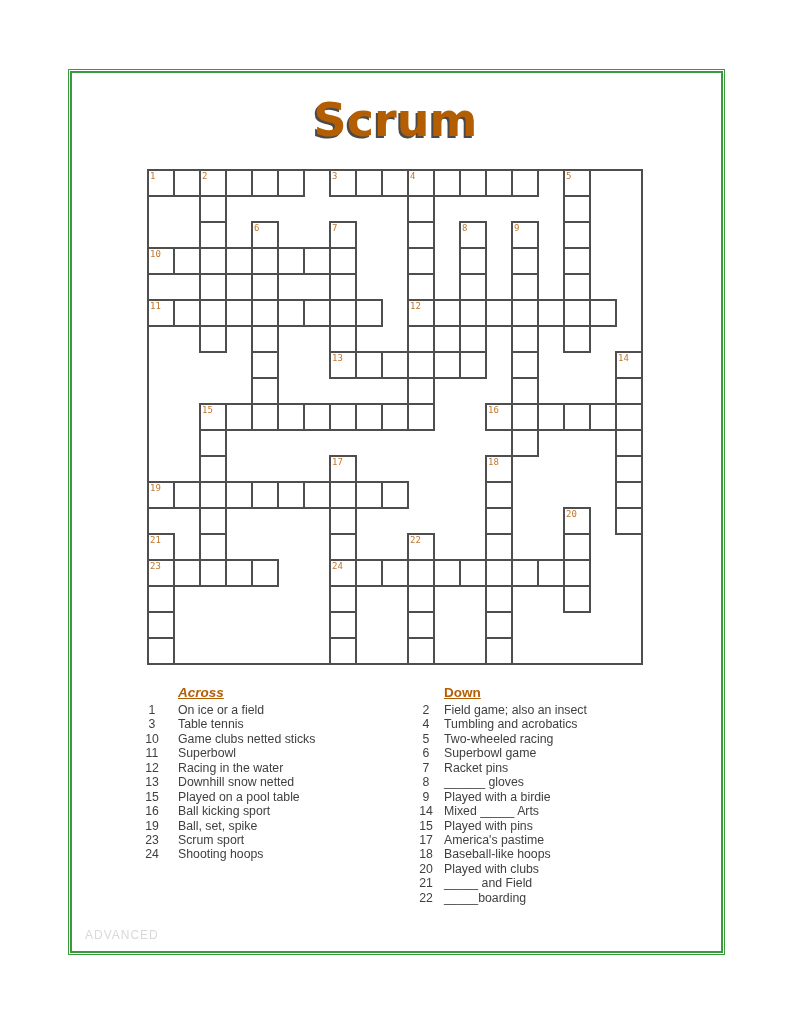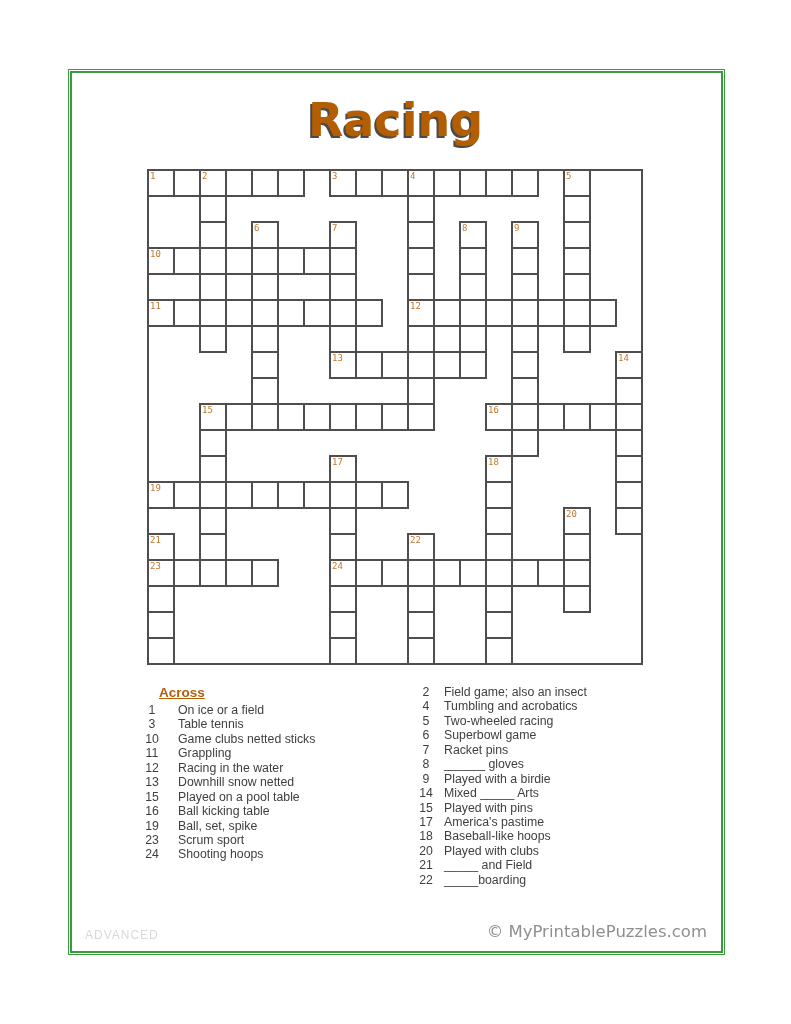--- a/index.html
+++ b/index.html
@@ -23,21 +23,21 @@
         box-sizing:border-box;background:#fff;}
   .cellnum{position:absolute;z-index:2;font-family:"DejaVu Sans Mono","Liberation Mono",monospace;
            font-size:9px;line-height:9px;color:var(--num-color);}
 
   
   .clue-section{position:absolute;}
   #across-sec{left:139px;top:685px;width:270px;}
   #down-sec{left:413px;top:685px;width:290px;}
   .clue-heading{margin:0 0 3px 0;font-size:13.5px;font-weight:bold;text-decoration:underline;
                 color:var(--accent);}
-  #across-sec .clue-heading{margin-left:20px;}
+  #across-sec .clue-heading{margin-left:39px;font-style:italic;}
   #down-sec .clue-heading{margin-left:31px;}
   ol.clue-list{list-style:none;margin:0;padding:0;}
   .clue{display:flex;align-items:flex-start;height:14.45px;font-size:12.3px;
         color:var(--clue);white-space:nowrap;}
   .cnum{width:26px;text-align:center;flex:none;}
   #across-sec .ctext{margin-left:13px;}
   #down-sec .ctext{margin-left:5px;}
 
   
   .advanced{position:absolute;left:85px;top:928px;font-size:12px;letter-spacing:1px;
@@ -47,21 +47,21 @@
 </style>
 </head>
 <body>
 
 <div class="page">
 
   <div class="frame">
     <div class="frame-inner"></div>
   </div>
 
-  <h1 class="title">Racing</h1>
+  <h1 class="title">Scrum</h1>
 
   <div id="grid">
     <div class="gridframe"></div>
 
   <div class="cell" style="left: 0px; top: 0px;"></div>
       <div class="cell" style="left: 26px; top: 0px;"></div>
       <div class="cell" style="left: 52px; top: 0px;"></div>
       <div class="cell" style="left: 78px; top: 0px;"></div>
       <div class="cell" style="left: 104px; top: 0px;"></div>
       <div class="cell" style="left: 130px; top: 0px;"></div>
@@ -249,54 +249,55 @@
         <li class="clue">
           <span class="cnum">3</span>
           <span class="ctext">Table tennis</span>
         </li>
         <li class="clue">
           <span class="cnum">10</span>
           <span class="ctext">Game clubs netted sticks</span>
         </li>
         <li class="clue">
           <span class="cnum">11</span>
-          <span class="ctext">Grappling</span>
+          <span class="ctext">Superbowl</span>
         </li>
         <li class="clue">
           <span class="cnum">12</span>
           <span class="ctext">Racing in the water</span>
         </li>
         <li class="clue">
           <span class="cnum">13</span>
           <span class="ctext">Downhill snow netted</span>
         </li>
         <li class="clue">
           <span class="cnum">15</span>
           <span class="ctext">Played on a pool table</span>
         </li>
         <li class="clue">
           <span class="cnum">16</span>
-          <span class="ctext">Ball kicking table</span>
+          <span class="ctext">Ball kicking sport</span>
         </li>
         <li class="clue">
           <span class="cnum">19</span>
           <span class="ctext">Ball, set, spike</span>
         </li>
         <li class="clue">
           <span class="cnum">23</span>
           <span class="ctext">Scrum sport</span>
         </li>
         <li class="clue">
           <span class="cnum">24</span>
           <span class="ctext">Shooting hoops</span>
         </li>
       </ol>
   </div>
 
   <div class="clue-section" id="down-sec">
+    <div class="clue-heading">Down</div>
     <ol class="clue-list" id="down-list">
         <li class="clue">
           <span class="cnum">2</span>
           <span class="ctext">Field game; also an insect</span>
         </li>
         <li class="clue">
           <span class="cnum">4</span>
           <span class="ctext">Tumbling and acrobatics</span>
         </li>
         <li class="clue">
@@ -344,15 +345,14 @@
           <span class="ctext">_____ and Field</span>
         </li>
         <li class="clue">
           <span class="cnum">22</span>
           <span class="ctext">_____boarding</span>
         </li>
       </ol>
   </div>
 
   <div class="advanced">ADVANCED</div>
-  <div class="copyright">© MyPrintablePuzzles.com</div>
 
 </div>
 
 </body></html>

